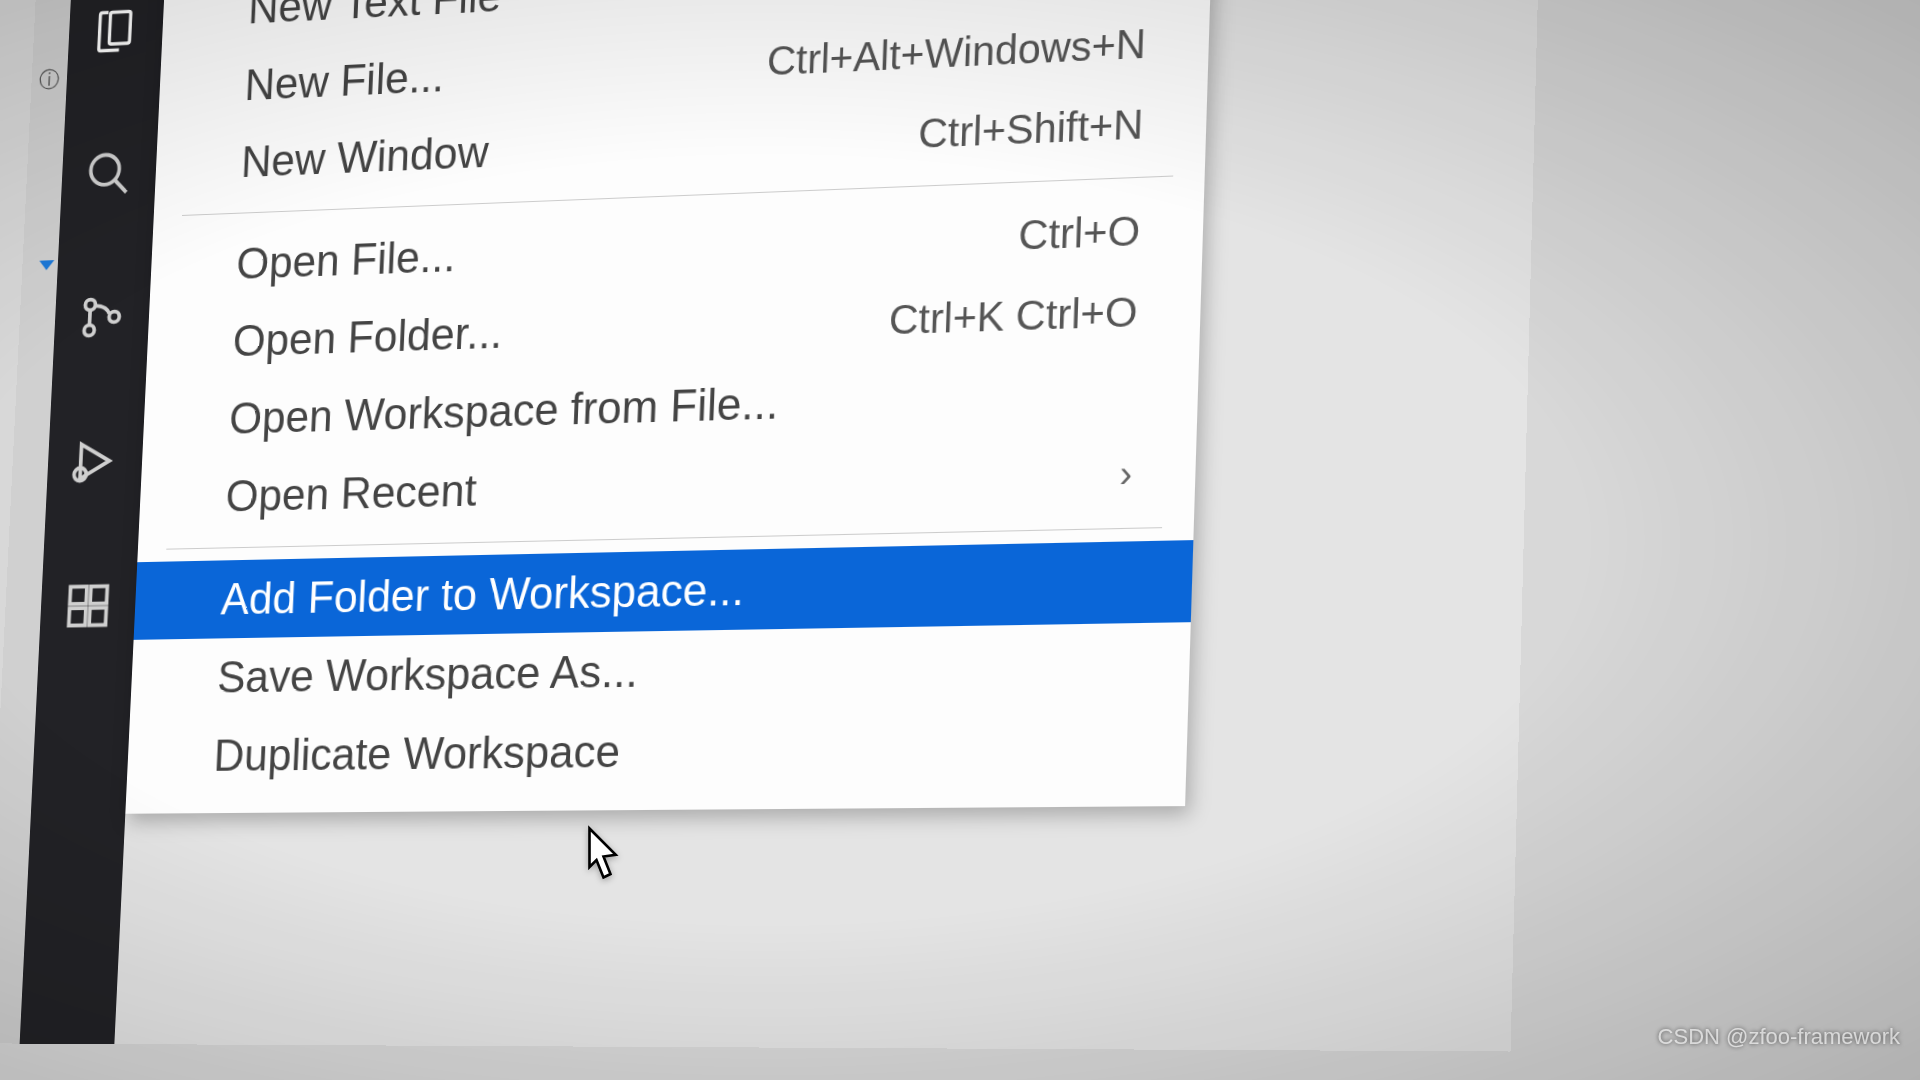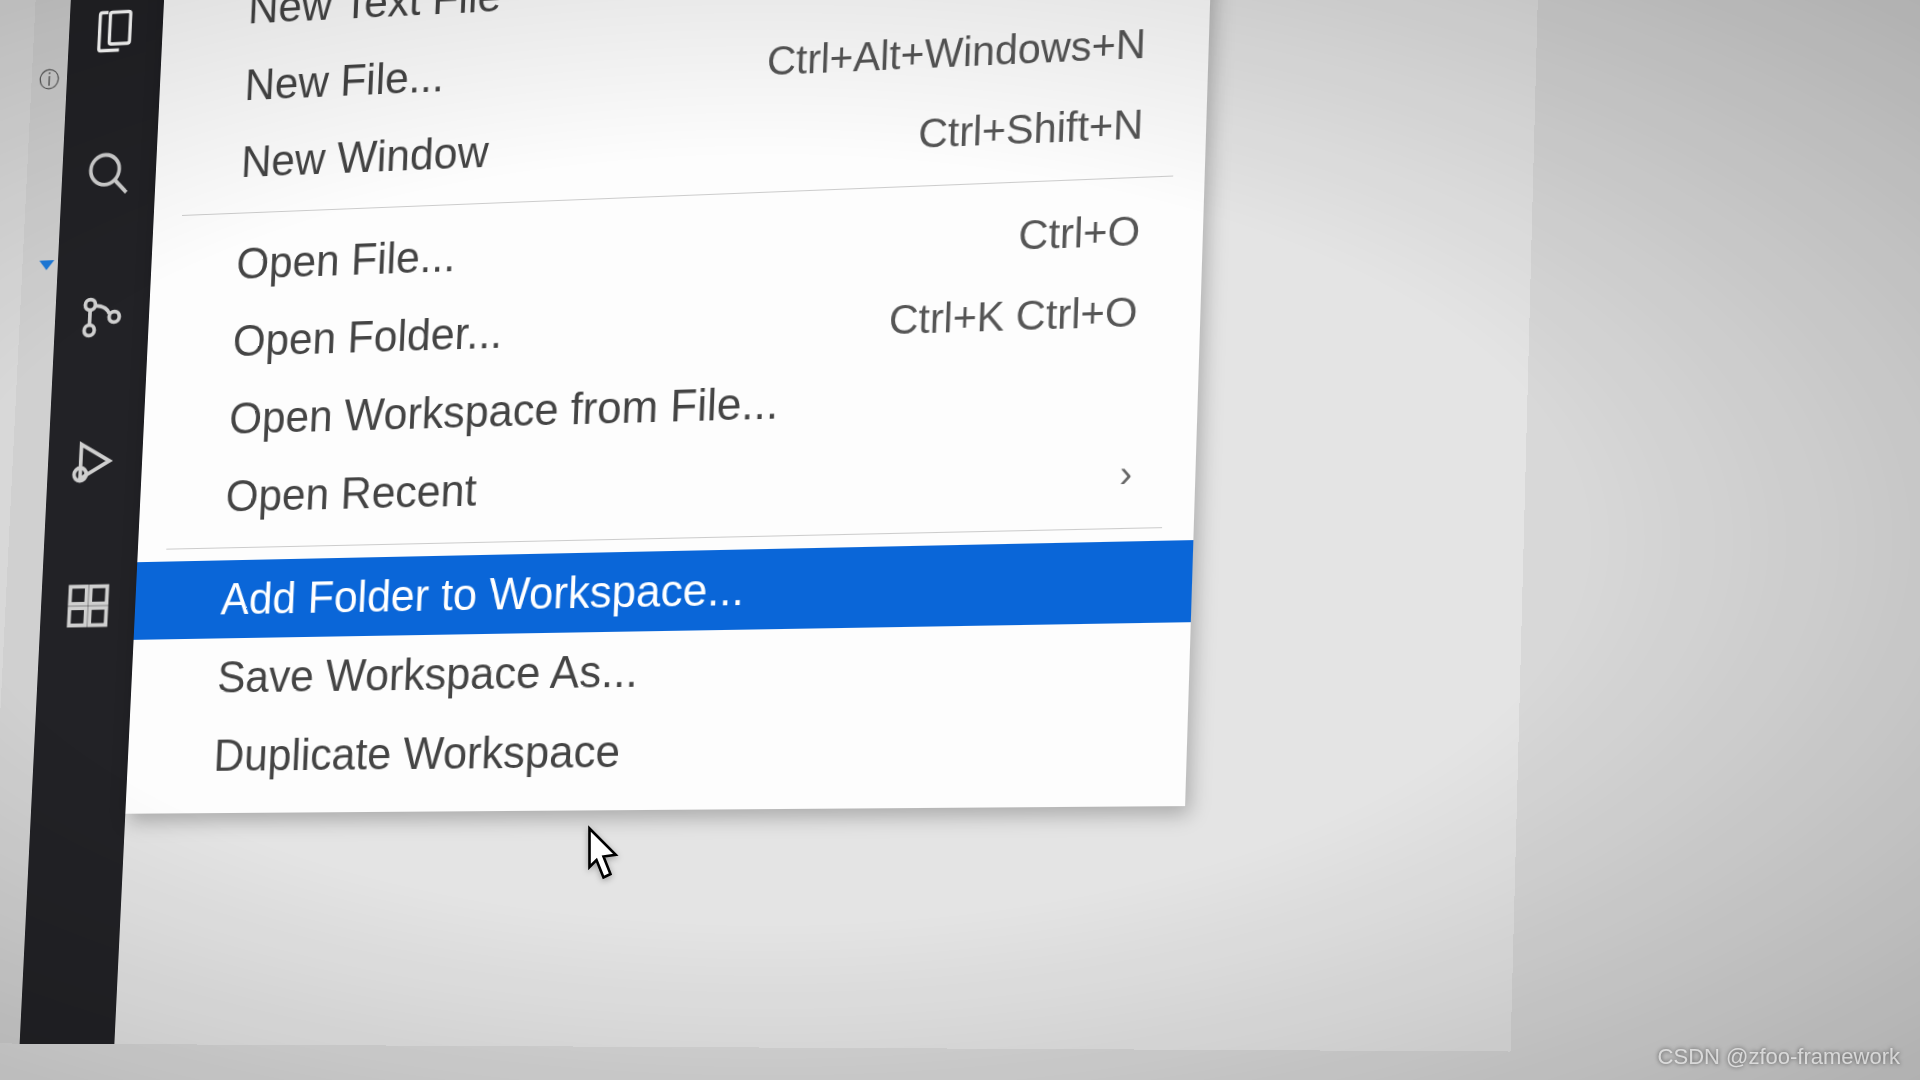--- a/index.html
+++ b/index.html
@@ -126,21 +126,21 @@
       z-index: 100;
       pointer-events: none;
     }
     .cursor svg {
       width: 60px;
       height: 70px;
       filter: drop-shadow(0 2px 3px rgba(0,0,0,0.3));
     }
     .watermark {
       position: fixed;
-      bottom: 10px;
+      bottom: 30px;
       right: 20px;
       font-size: 22px;
       color: rgba(255,255,255,0.65);
       text-shadow: 0 0 4px rgba(0,0,0,0.6);
       z-index: 200;
     }
     .vignette {
       position: fixed;
       inset: 0;
       pointer-events: none;

